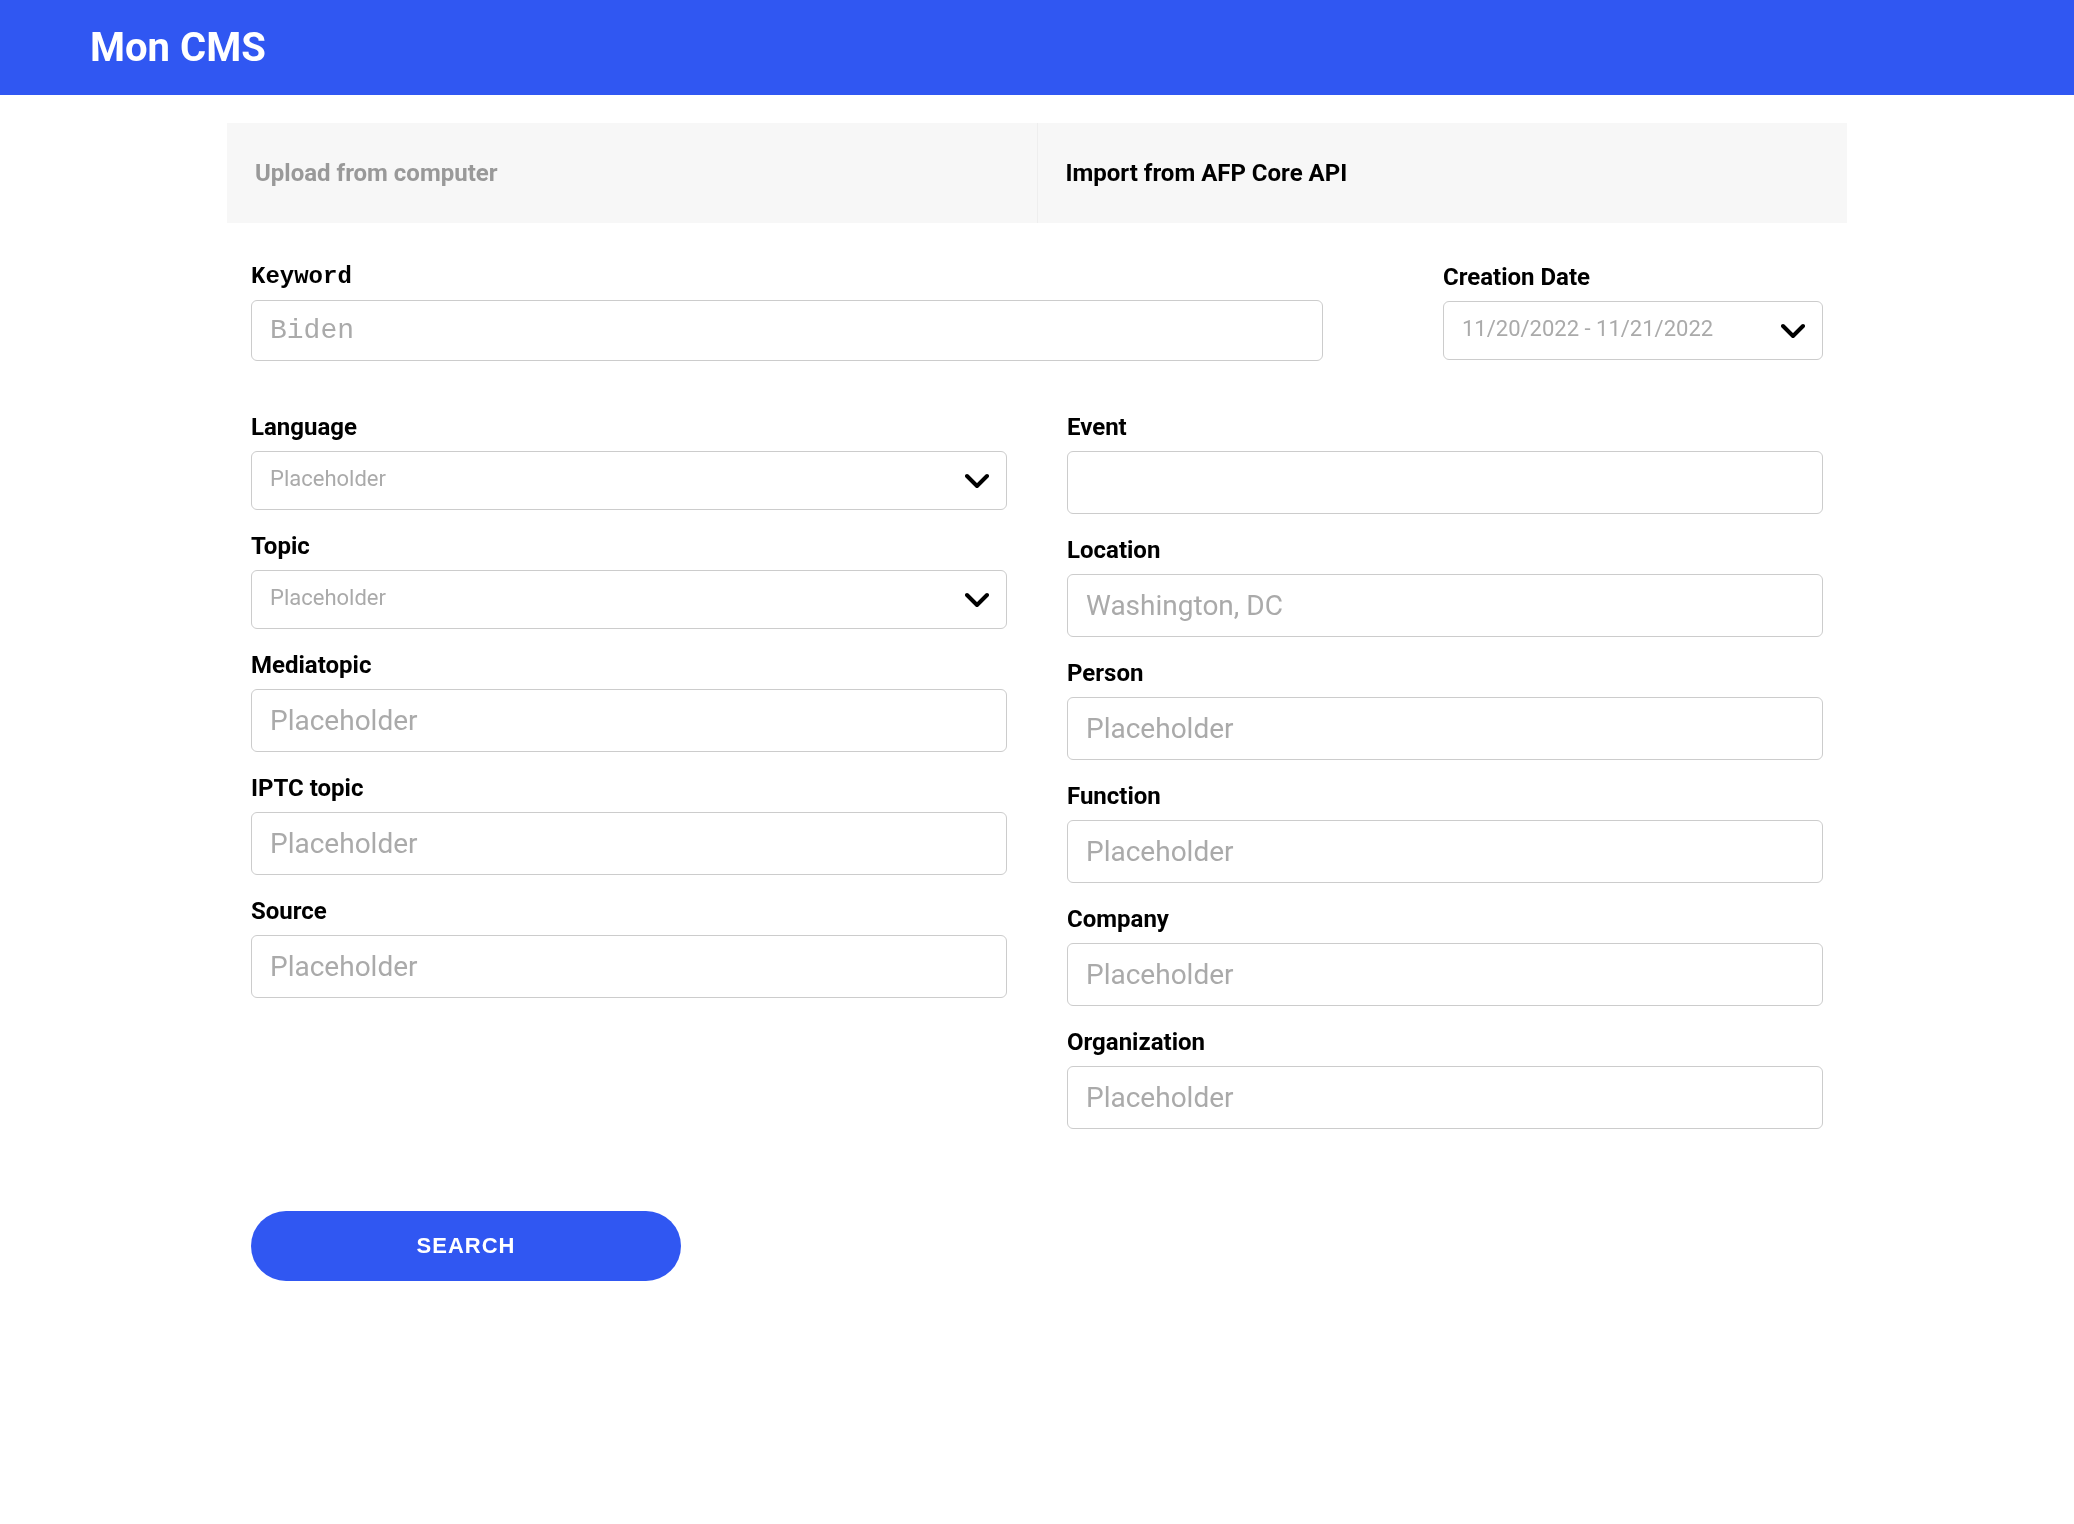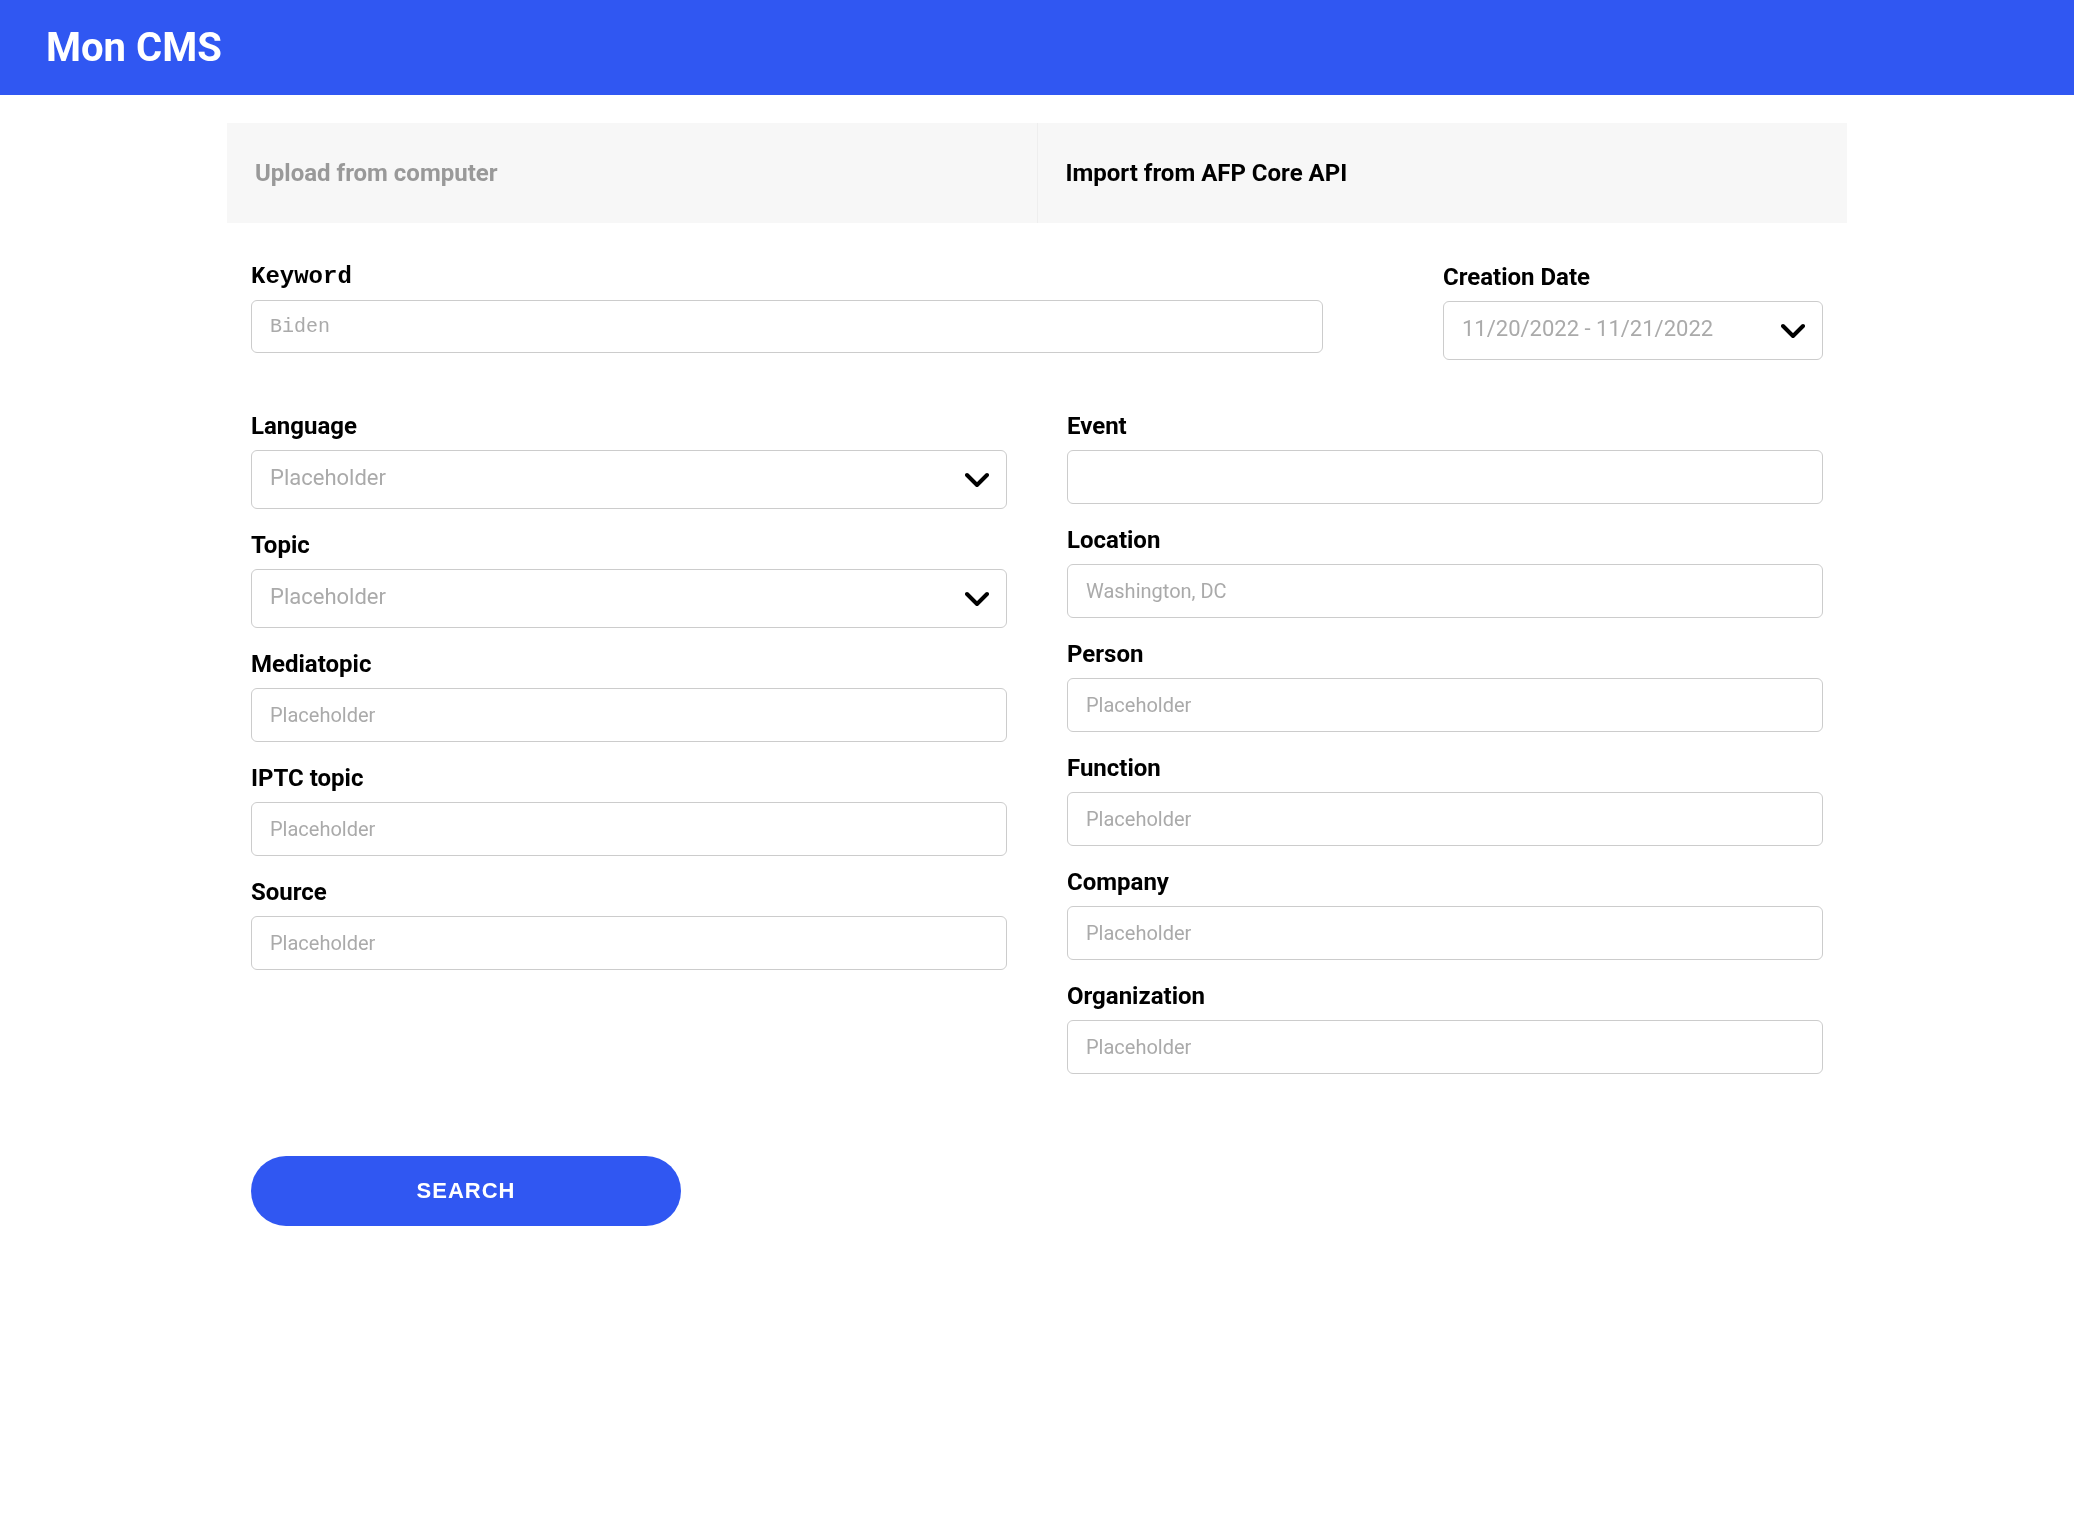--- a/index.html
+++ b/index.html
@@ -4,21 +4,21 @@
   <style>
     * { box-sizing: border-box; margin: 0; padding: 0; }
     body {
       font-family: -apple-system, BlinkMacSystemFont, "Segoe UI", Roboto, Helvetica, Arial, sans-serif;
       background: #fff;
       color: #000;
     }
     .header {
       background: #3057f2;
       color: #fff;
-      padding: 24px 46px;
+      padding: 24px 90px;
     }
     .header-title {
       font-size: 40px;
       font-weight: 700;
     }
     .container {
       max-width: 1740px;
       margin: 0 auto;
       padding: 0 60px;
     }
@@ -66,21 +66,21 @@
     .field-label {
       font-size: 24px;
       font-weight: 700;
       margin-bottom: 10px;
       display: block;
     }
     .field-input, .field-select, .date-picker {
       width: 100%;
       border: 1px solid #ccc;
       border-radius: 6px;
-      font-size: 20px;
+      font-size: 28px;
       padding: 14px 18px;
       color: #000;
       background: #fff;
       font-family: inherit;
     }
     .field-input::placeholder { color: #aaa; }
     .select-wrap, .date-wrap {
       position: relative;
     }
     .select-display, .date-display {

